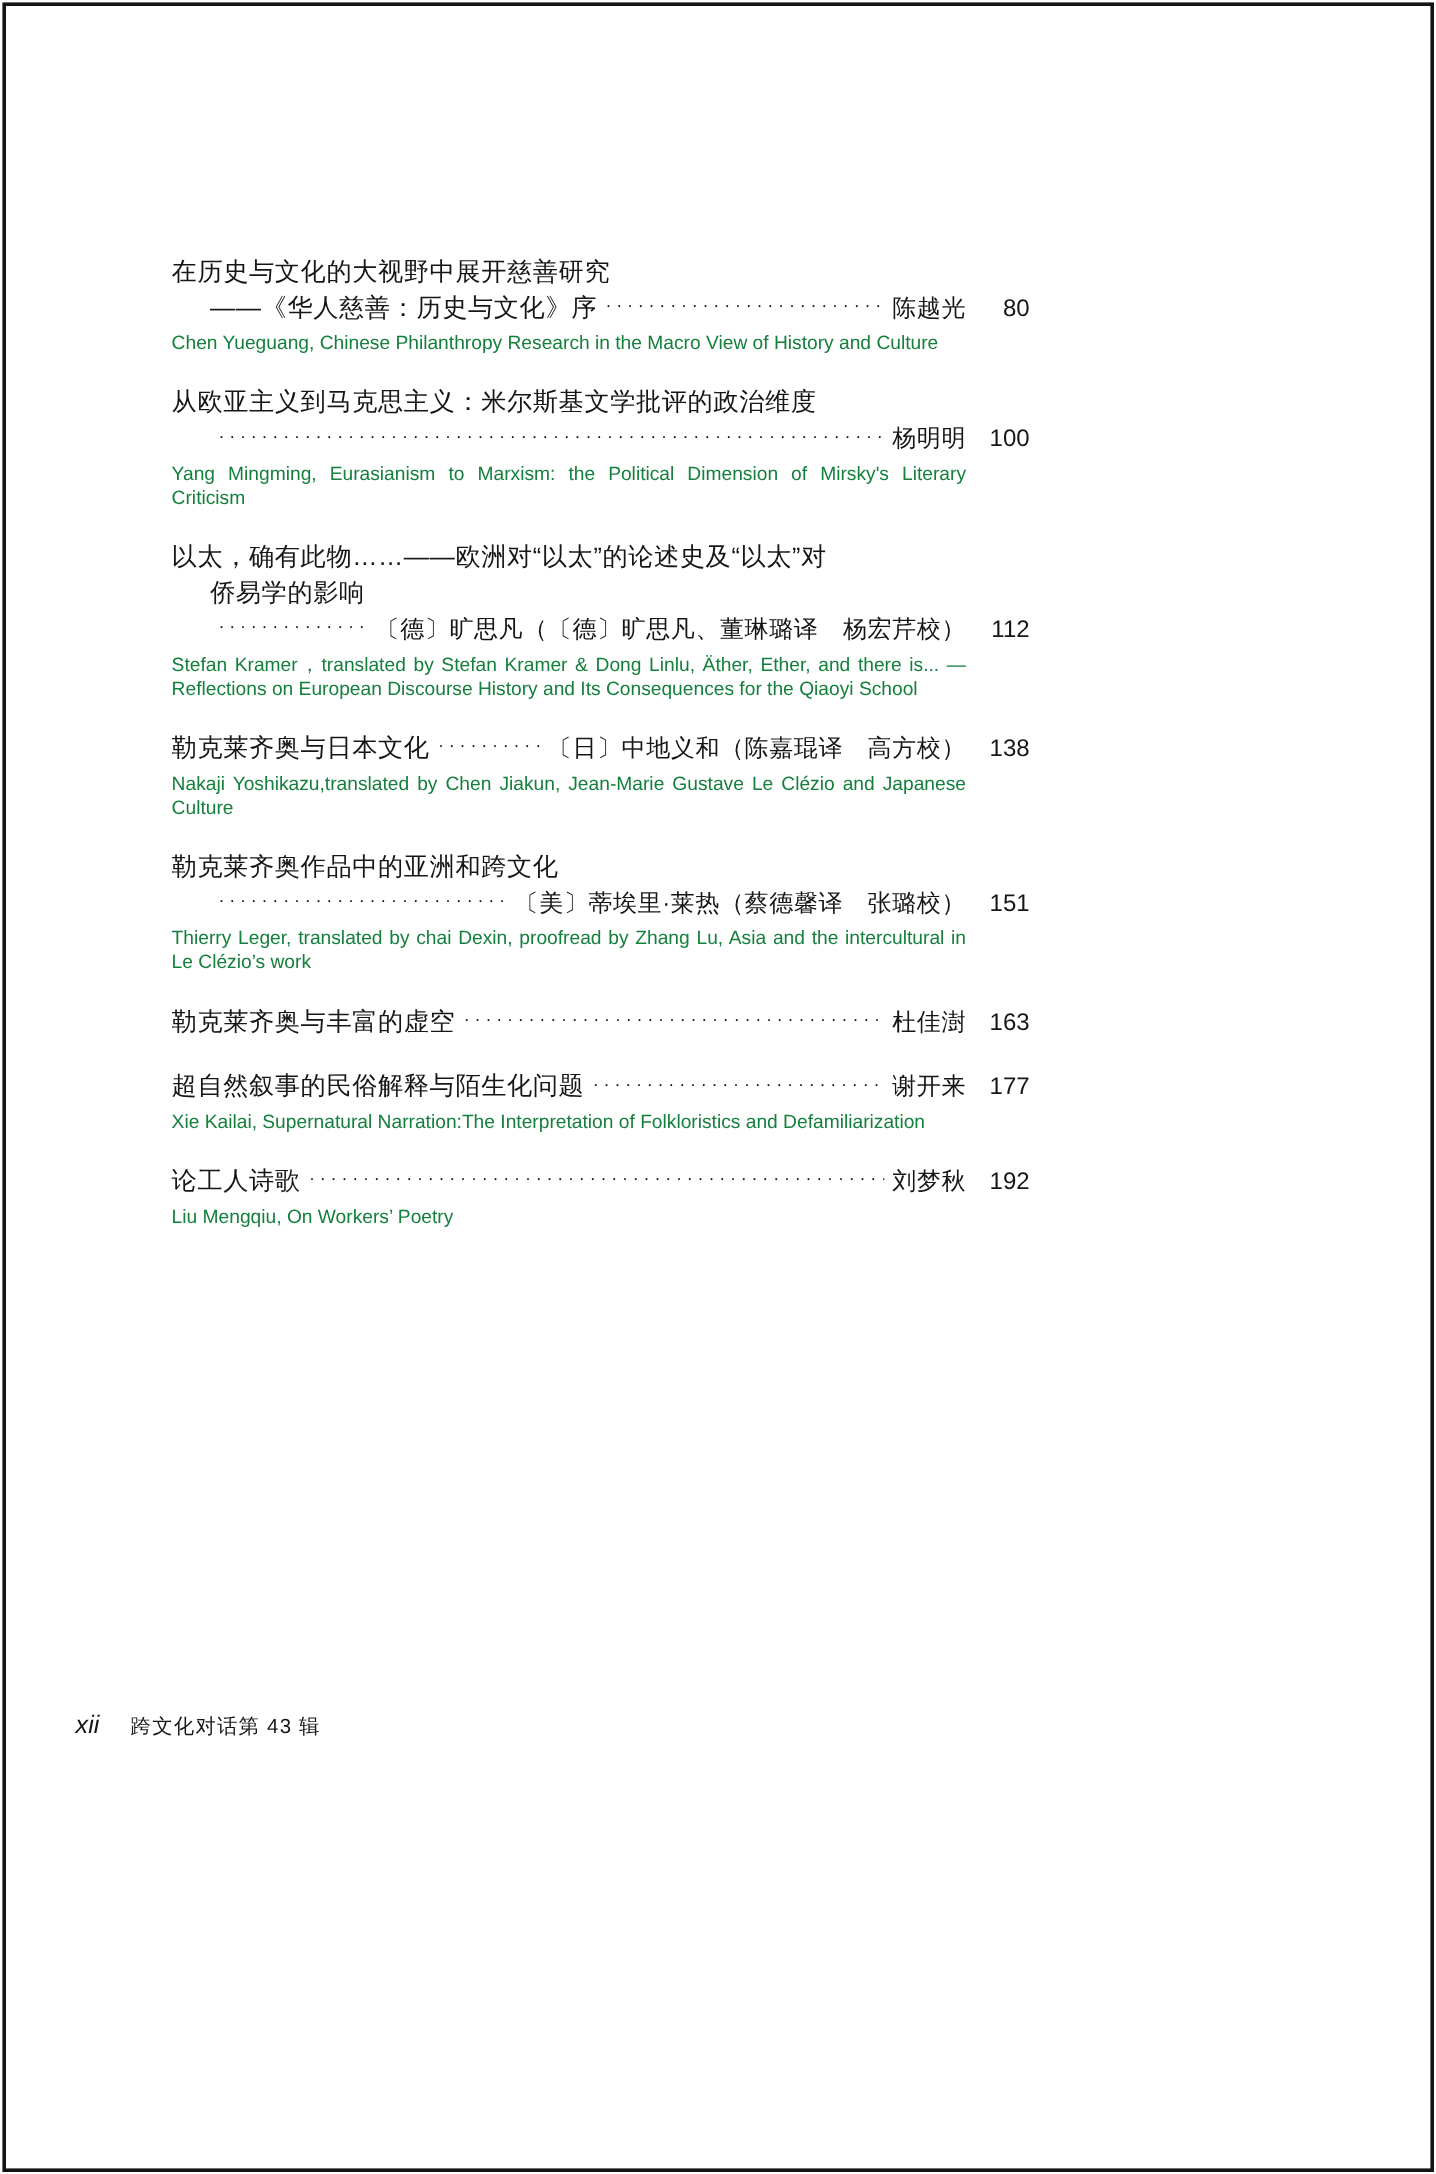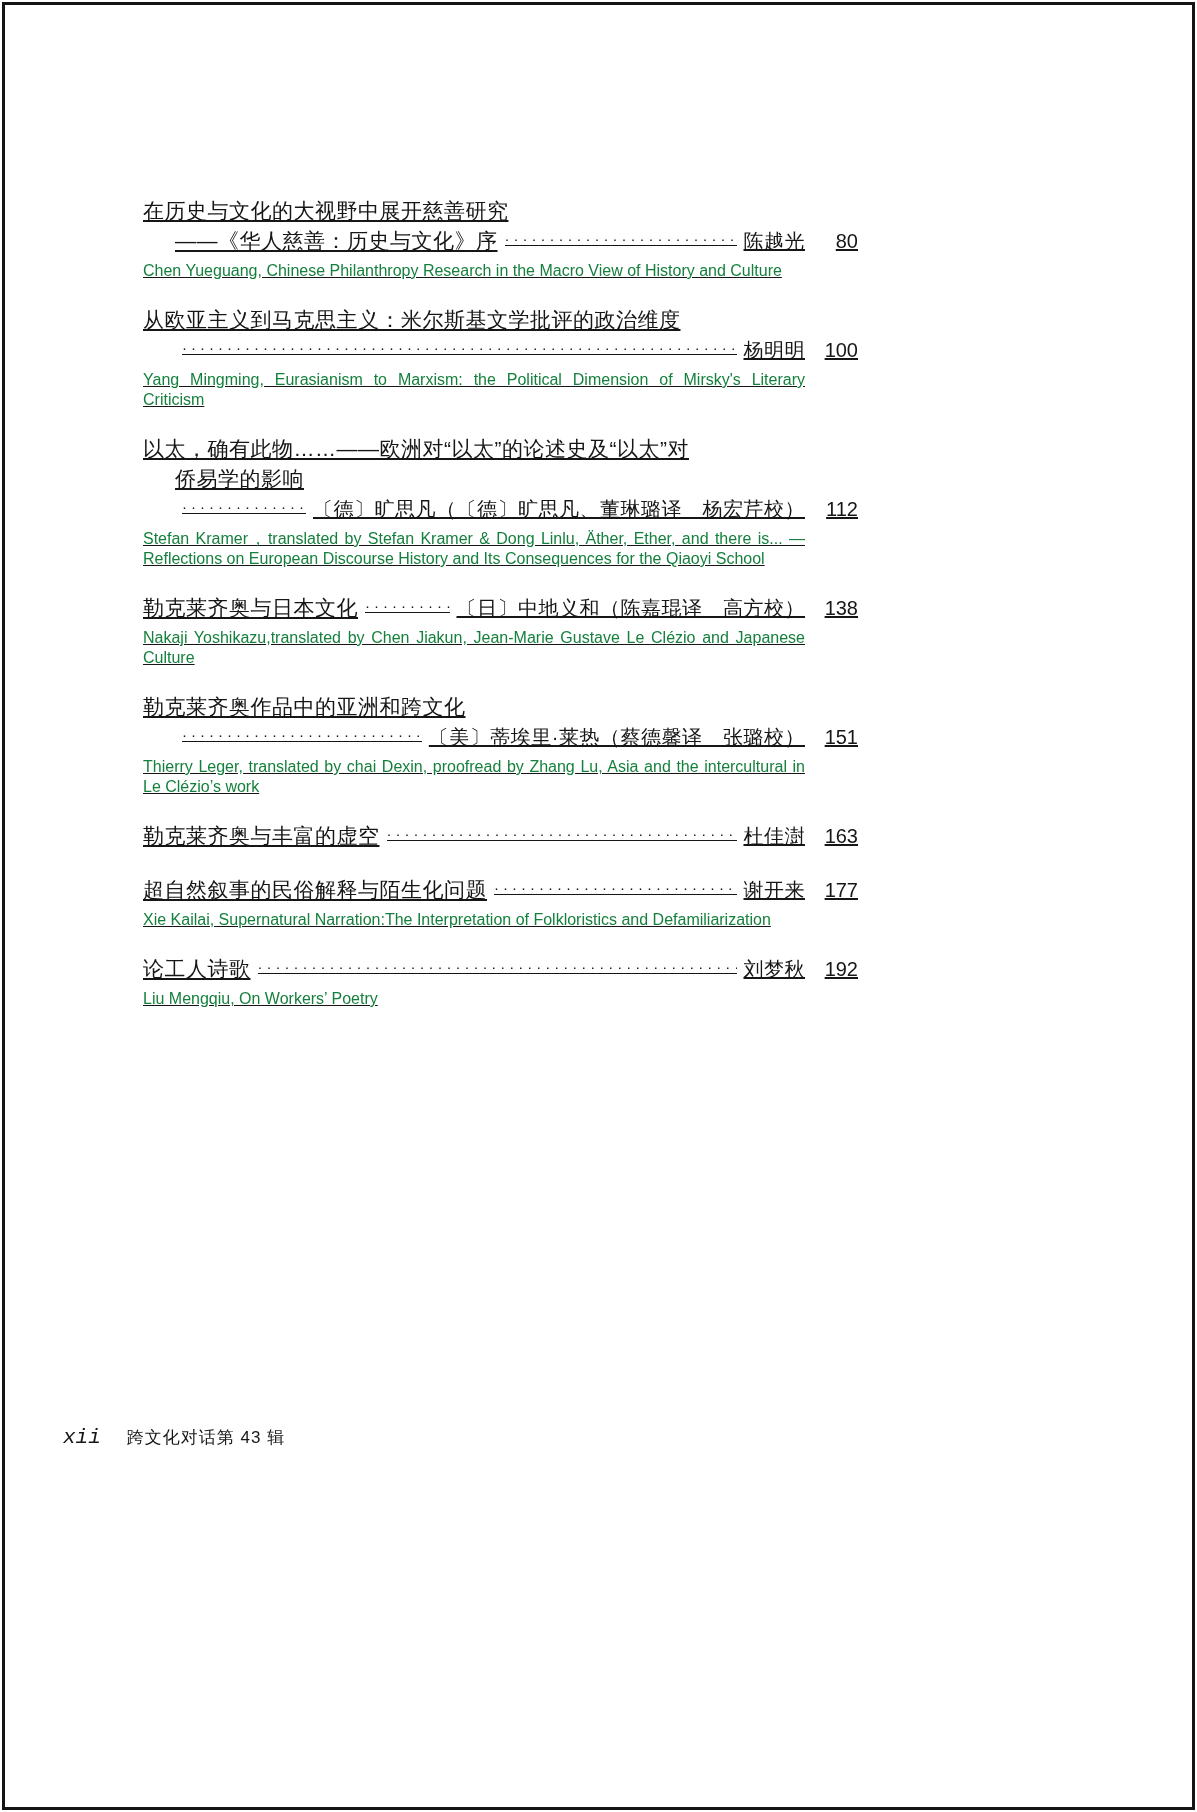--- a/index.html
+++ b/index.html
@@ -9,21 +9,21 @@
     font-family:"Liberation Sans","DejaVu Sans",sans-serif;
     color:#161616;
     overflow:hidden;
   }
   .frame {
     position:absolute; inset:2px;
     border:3px solid #141414;
     pointer-events:none;
   }
   .content {
-    position:absolute; left:143px; top:196px; width:715px;text-decoration:underline;
+    position:absolute; left:143px; top:212px; width:715px;
   }
   .entry { margin-bottom:24px; }
   .title-line {
     font-size:21px; line-height:30px; letter-spacing:0.5px;
     white-space:nowrap;
   }
   .cont { padding-left:32px; }
   .leader-row {
     display:flex; align-items:flex-end;
     font-size:21px; line-height:30px;
@@ -46,21 +46,21 @@
     width:662px; margin-top:5px;
     font-size:16px; line-height:20px;
     text-align:justify; color:#15803d;
   }
   .english i { font-style:italic; }
   .footer {
     position:absolute; left:63px; top:1426px;
     display:flex; align-items:baseline;
   }
   .roman {
-    font-family:Liberation Mono, monospace;
+    font-family:Liberation Sans, sans-serif;
     font-style:italic; font-size:21px;
   }
   .journal { margin-left:26px; font-size:17px; letter-spacing:1px; }
 </style>
 </head>
 <body>
 
 <div class="frame"></div>
 
 <div class="content">

